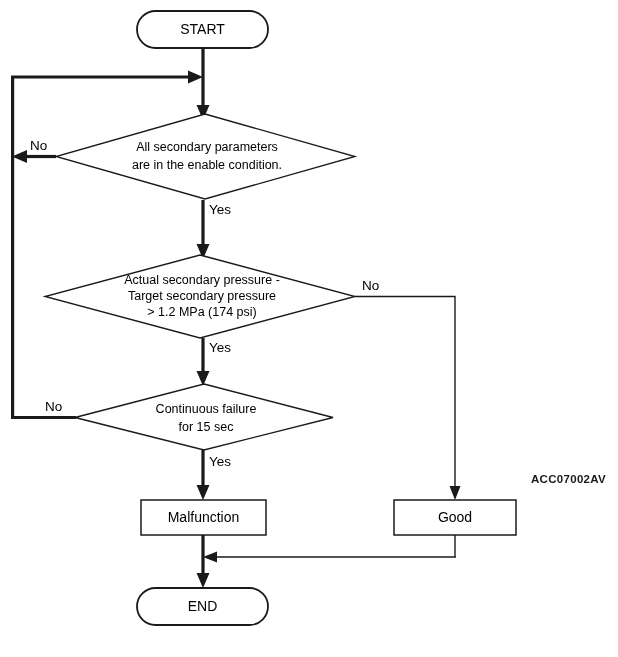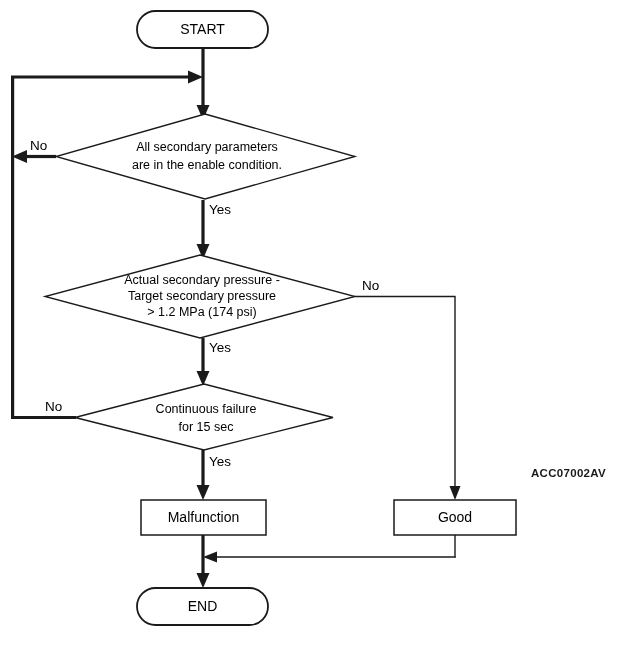--- a/index.html
+++ b/index.html
@@ -77,21 +77,21 @@
   }
   .branch-label {
     font-family: "Liberation Sans", sans-serif;
     font-size: 13.5px;
     fill: #000000;
   }
   .branch-label.anchor-start { text-anchor: start; }
   .figure-caption {
     position: absolute;
     right: 12px;
-    bottom: 9px;
+    bottom: 3px;
     font-family: "Liberation Sans", sans-serif;
     font-size: 11.5px;
     font-weight: bold;
     letter-spacing: 0.3px;
     color: #1a1a1a;
     white-space: nowrap;
   }
 </style>
 </head>
 <body>

